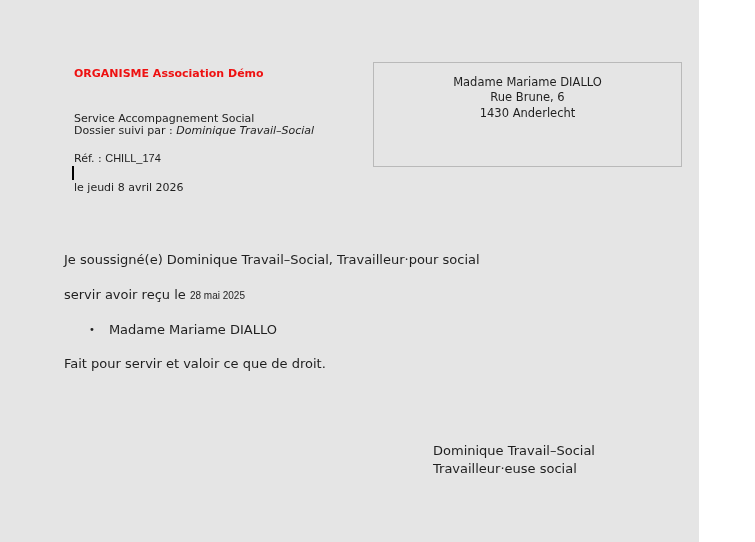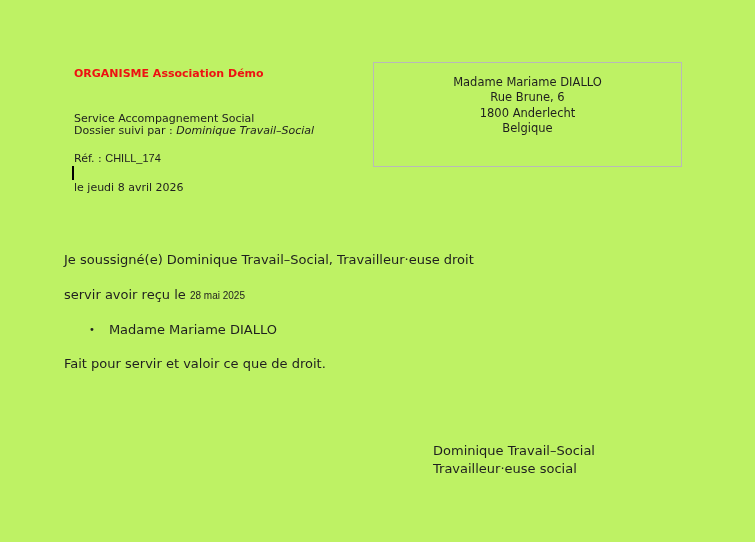--- a/index.html
+++ b/index.html
@@ -1,21 +1,21 @@
 <!DOCTYPE html>
 <html><head>
 <meta charset="utf-8">
 <style>
   * { margin: 0; padding: 0; box-sizing: border-box; }
   html, body { background: #ffffff; }
   .page {
     position: relative;
-    width: 755px;
+    width: 699px;
     height: 542px;
-    background: #bef264;
+    background: #e5e5e5;
     font-family: "DejaVu Sans", sans-serif;
     color: #1f1f1f;
     overflow: hidden;
   }
   
   .lh-line { position: absolute; left: 74px; font-size: 11px; white-space: nowrap; }
   .lh-org   { top: 67px; font-weight: bold; color: #ee1111; }
   .lh-serv  { top: 96px; margin-top: 16px; }
   .lh-doss  { top: 124px; }
   .lh-ref   { top: 152px; }
@@ -60,25 +60,24 @@
     <div class="lh-line lh-serv">Service Accompagnement Social</div>
     <div class="lh-line lh-doss"><span>Dossier suivi par : </span><span class="doss-value">Dominique Travail–Social</span></div>
     <div class="lh-line lh-ref"><span>Réf. : </span><span class="ref-value">CHILL_174</span></div>
     <div class="caret"></div>
     <div class="lh-line lh-date">le jeudi 8 avril 2026</div>
   </div>
 
   <div class="recipient-box">
     <div class="addr-line">Madame Mariame DIALLO</div>
     <div class="addr-line">Rue Brune, 6</div>
-    <div class="addr-line">1800 Anderlecht</div>
-    <div class="addr-line">Belgique</div>
+    <div class="addr-line">1430 Anderlecht</div>
   </div>
 
-  <div class="body-line b-intro">Je soussigné(e) Dominique Travail–Social, Travailleur·euse droit</div>
+  <div class="body-line b-intro">Je soussigné(e) Dominique Travail–Social, Travailleur·pour social</div>
 
   <div class="body-line b-atteste"><span>servir avoir reçu le </span><span class="atteste-date">28 mai 2025</span></div>
 
   <div class="bullet-row"><span class="bullet-glyph">•</span><span class="bullet-text">Madame Mariame DIALLO</span></div>
 
   <div class="body-line b-closing">Fait pour servir et valoir ce que de droit.</div>
 
   <div class="signature">
     <div class="sig-line">Dominique Travail–Social</div>
     <div class="sig-line">Travailleur·euse social</div>

